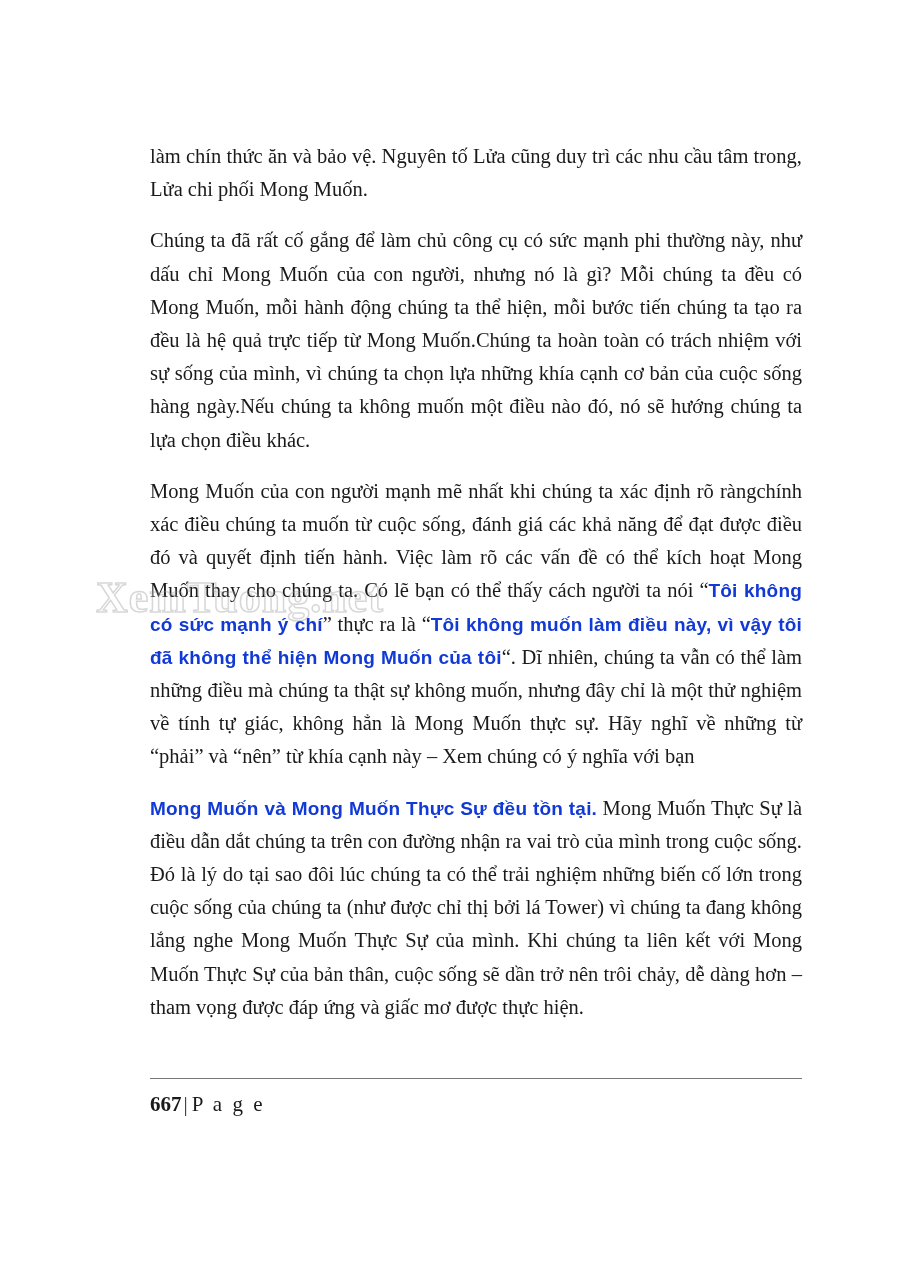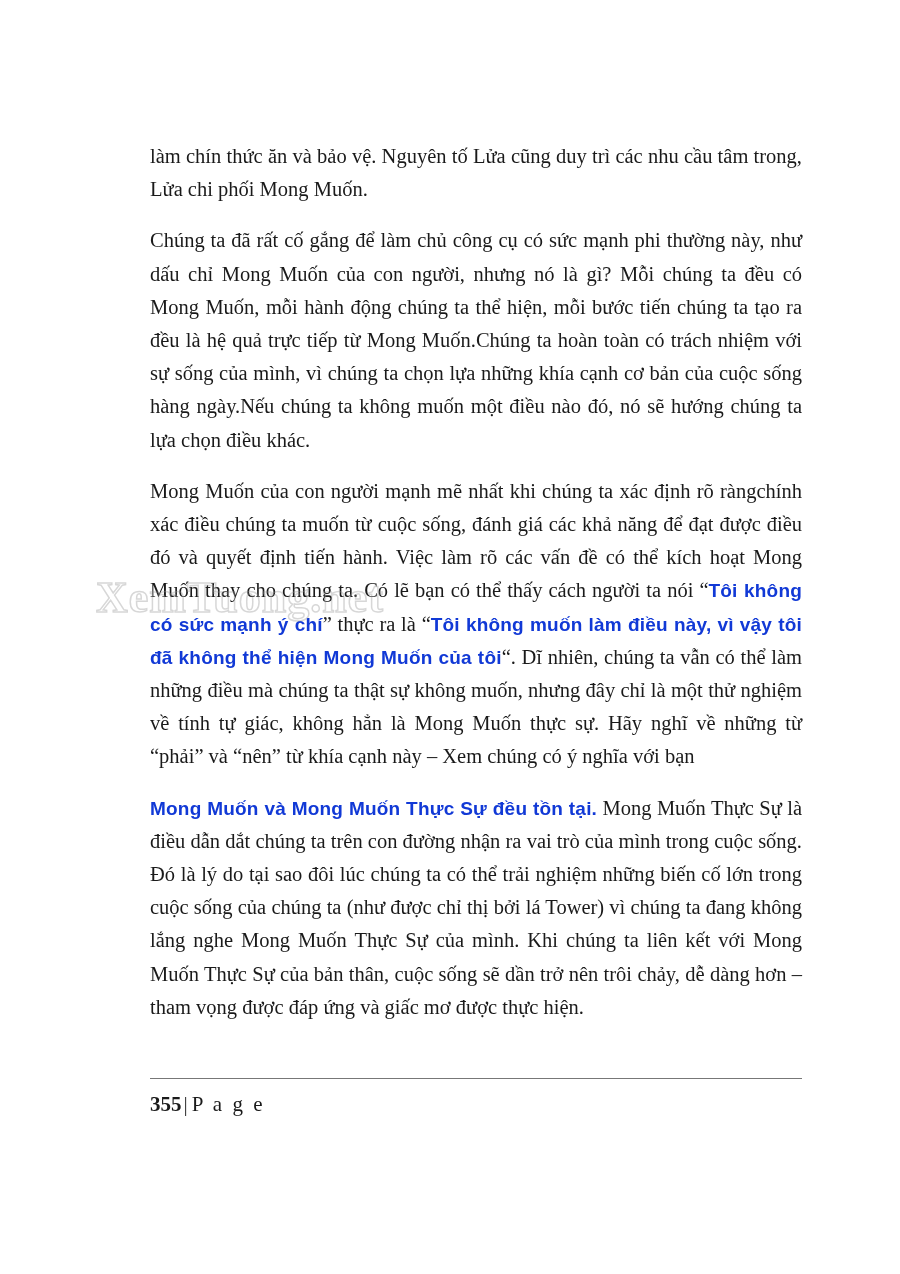--- a/index.html
+++ b/index.html
@@ -114,21 +114,21 @@
 
     <p class="last"><span class="blue-bold">Mong Muốn và Mong Muốn Thực Sự đều tồn tại.</span><span> Mong Muốn Thực Sự là điều dẫn dắt chúng ta trên con đường nhận ra vai trò của mình trong cuộc sống. Đó là lý do tại sao đôi lúc chúng ta có thể trải nghiệm những biến cố lớn trong cuộc sống của chúng ta (như được chỉ thị bởi lá Tower) vì chúng ta đang không lắng nghe Mong Muốn Thực Sự của mình. Khi chúng ta liên kết với Mong Muốn Thực Sự của bản thân, cuộc sống sẽ dần trở nên trôi chảy, dễ dàng hơn – tham vọng được đáp ứng và giấc mơ được thực hiện.</span></p>
 
   </div>
 
   <div class="watermark">XemTuong.net</div>
 
   <div class="footer-rule"></div>
 
   <div class="page-number">
-    <span class="num">355</span><span class="sep">|</span><span class="word">P a g e</span>
+    <span class="num">667</span><span class="sep">|</span><span class="word">P a g e</span>
   </div>
 
   <div class="bottom-band">
     
     
   </div>
 
 </div>
 
 </body></html>

